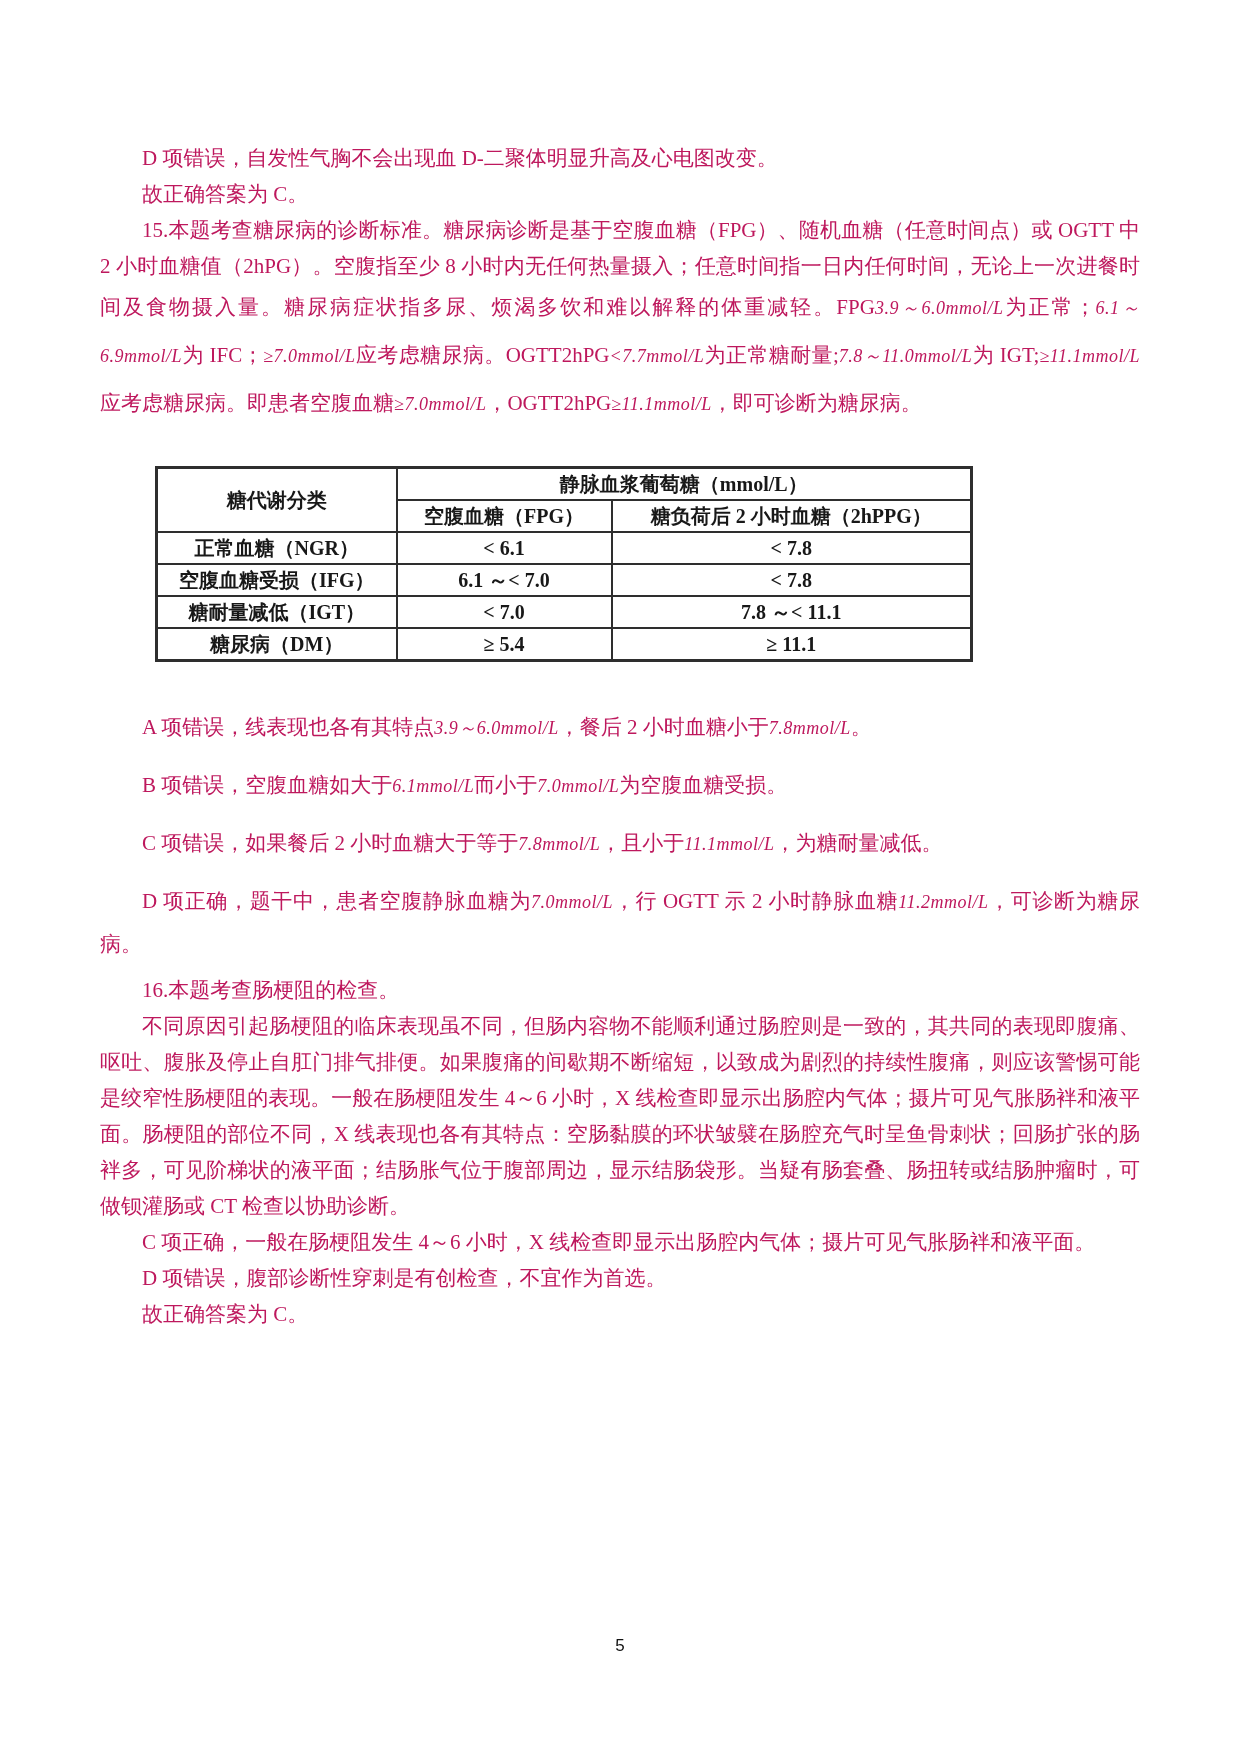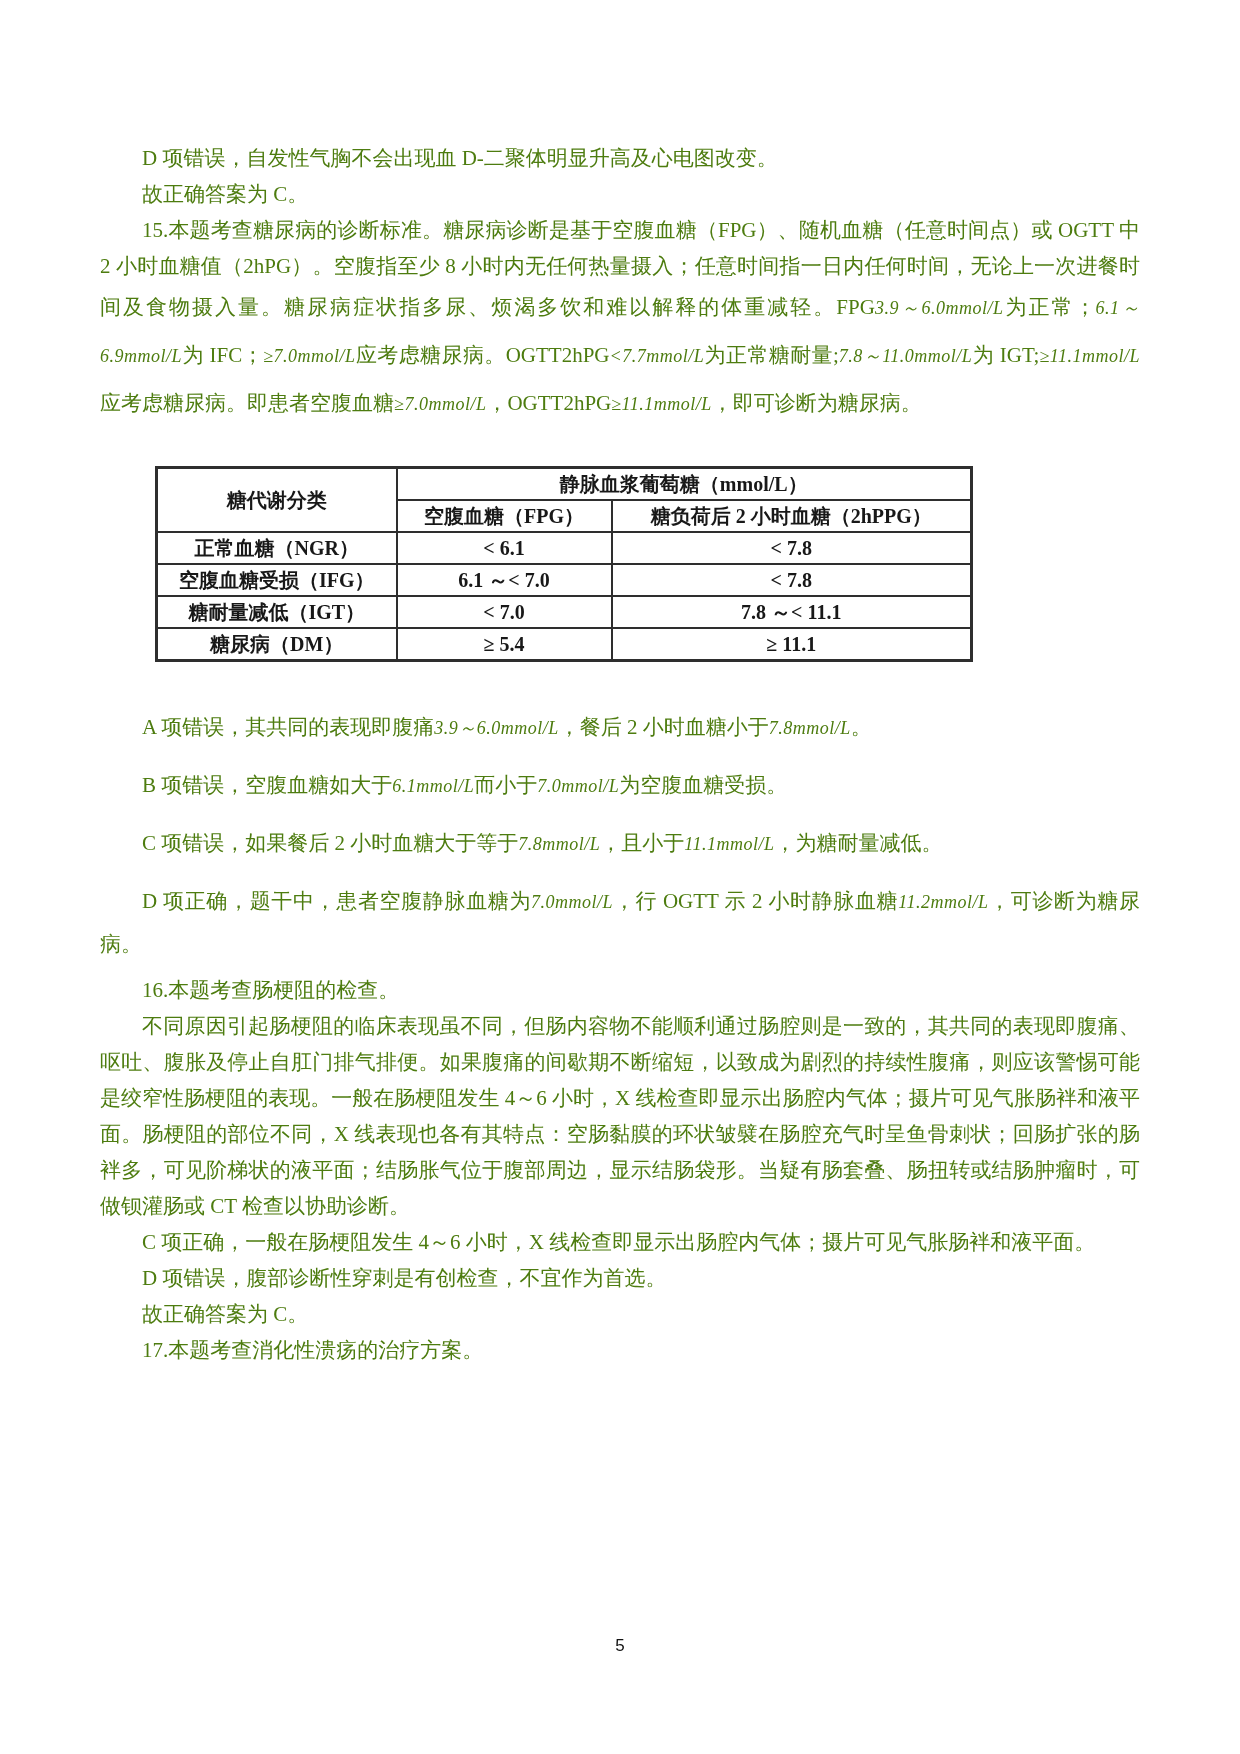--- a/index.html
+++ b/index.html
@@ -4,21 +4,21 @@
 <style>
   html,body{margin:0;padding:0;background:#ffffff;}
   .page{
     width:1240px;height:1754px;box-sizing:border-box;
     padding:140px 100px 0 100px;position:relative;overflow:hidden;
     background:#ffffff;color:#1c1c1c;
     font-family:"Liberation Serif","DejaVu Serif",serif;
   }
   .doc p{
     margin:0;font-size:21px;line-height:36px;text-align:justify;
-    color:#4d7c0f;
+    color:#be185d;
   }
   .doc p.indent{text-indent:42px;}
   .doc p.spaced{margin:10px 0;}
   .math{
     font-family:"Liberation Serif","DejaVu Serif",serif;
     font-style:italic;font-size:18px;line-height:48px;letter-spacing:.5px;
   }
   table.gluc{
     border-collapse:collapse;margin:38px 0 42px 55px;width:815px;
     table-layout:fixed;
@@ -83,28 +83,27 @@
           </tr>
           <tr>
             <td>糖尿病（DM）</td>
             <td>≥ 5.4</td>
             <td>≥ 11.1</td>
           </tr>
         </tbody>
     </table>
 
     <div>
-        <p class="indent spaced"><span class="text">A 项错误，其共同的表现即腹痛</span><span class="math">3.9～6.0mmol/L</span><span class="text">，餐后 2 小时血糖小于</span><span class="math">7.8mmol/L</span><span class="text">。</span></p>
+        <p class="indent spaced"><span class="text">A 项错误，线表现也各有其特点</span><span class="math">3.9～6.0mmol/L</span><span class="text">，餐后 2 小时血糖小于</span><span class="math">7.8mmol/L</span><span class="text">。</span></p>
         <p class="indent spaced"><span class="text">B 项错误，空腹血糖如大于</span><span class="math">6.1mmol/L</span><span class="text">而小于</span><span class="math">7.0mmol/L</span><span class="text">为空腹血糖受损。</span></p>
         <p class="indent spaced"><span class="text">C 项错误，如果餐后 2 小时血糖大于等于</span><span class="math">7.8mmol/L</span><span class="text">，且小于</span><span class="math">11.1mmol/L</span><span class="text">，为糖耐量减低。</span></p>
         <p class="indent spaced"><span class="text">D 项正确，题干中，患者空腹静脉血糖为</span><span class="math">7.0mmol/L</span><span class="text">，行 OGTT 示 2 小时静脉血糖</span><span class="math">11.2mmol/L</span><span class="text">，可诊断为糖尿病。</span></p>
         <p class="indent"><span class="text">16.本题考查肠梗阻的检查。</span></p>
         <p class="indent"><span class="text">不同原因引起肠梗阻的临床表现虽不同，但肠内容物不能顺利通过肠腔则是一致的，其共同的表现即腹痛、呕吐、腹胀及停止自肛门排气排便。如果腹痛的间歇期不断缩短，以致成为剧烈的持续性腹痛，则应该警惕可能是绞窄性肠梗阻的表现。一般在肠梗阻发生 4～6 小时，X 线检查即显示出肠腔内气体；摄片可见气胀肠袢和液平面。肠梗阻的部位不同，X 线表现也各有其特点：空肠黏膜的环状皱襞在肠腔充气时呈鱼骨刺状；回肠扩张的肠袢多，可见阶梯状的液平面；结肠胀气位于腹部周边，显示结肠袋形。当疑有肠套叠、肠扭转或结肠肿瘤时，可做钡灌肠或 CT 检查以协助诊断。</span></p>
         <p class="indent"><span class="text">C 项正确，一般在肠梗阻发生 4～6 小时，X 线检查即显示出肠腔内气体；摄片可见气胀肠袢和液平面。</span></p>
         <p class="indent"><span class="text">D 项错误，腹部诊断性穿刺是有创检查，不宜作为首选。</span></p>
         <p class="indent"><span class="text">故正确答案为 C。</span></p>
-        <p class="indent"><span class="text">17.本题考查消化性溃疡的治疗方案。</span></p>
       </div>
 
   </div>
 
   <div class="pagenum">5</div>
 </div>
 
 </body></html>

